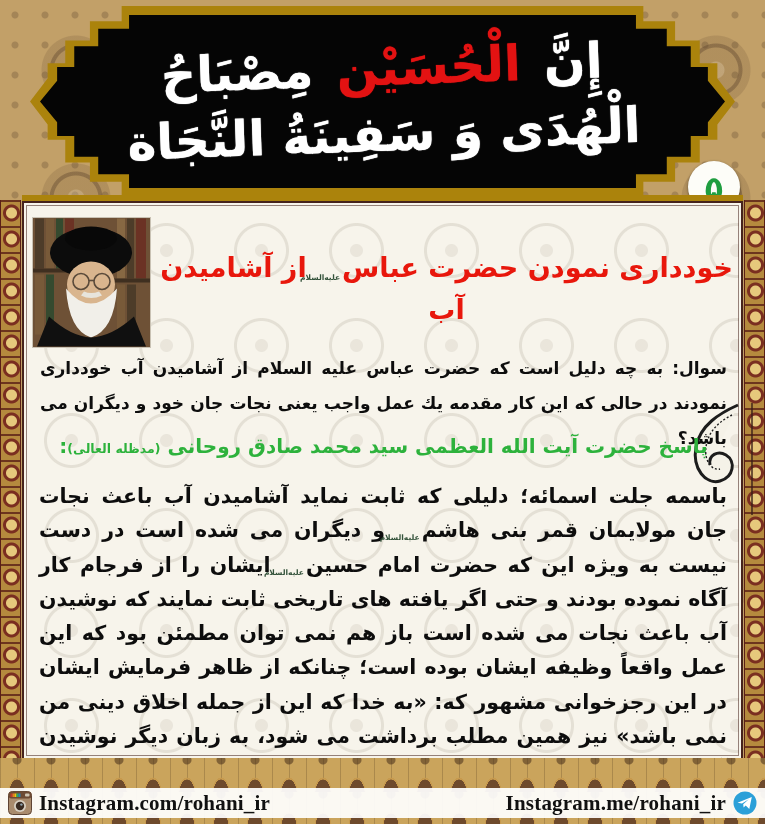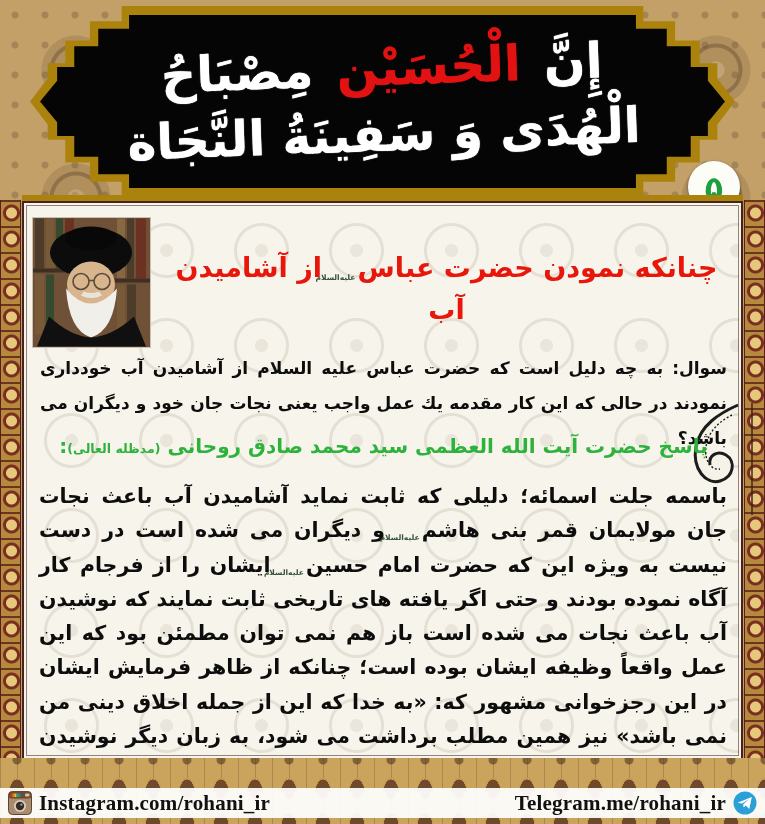--- a/index.html
+++ b/index.html
@@ -141,21 +141,21 @@
         </g>
       </svg>
     </div>
 
     <svg class="paisley" viewBox="0 0 78 112">
       <path d="M58,2 C40,10 20,22 16,44 C12,66 26,82 40,78 C54,74 56,58 46,52 C38,47 28,52 30,62" fill="#f5f2e8" stroke="#1c1c1c" stroke-width="3"></path>
       <path d="M52,12 C40,18 28,28 26,44 C24,58 32,68 40,66" fill="none" stroke="#1c1c1c" stroke-width="1.4" stroke-dasharray="2 2"></path>
       <line x1="72" y1="0" x2="72" y2="112" stroke="#3a1f18" stroke-width="1.4"></line>
     </svg>
 
-    <div class="page-title"><span>چنانکه نمودن حضرت عباس</span><span class="honorific">علیه‌السلام</span><span> از آشامیدن آب</span></div>
+    <div class="page-title"><span>خودداری نمودن حضرت عباس</span><span class="honorific">علیه‌السلام</span><span> از آشامیدن آب</span></div>
 
     <div class="question">سوال: به چه دلیل است که حضرت عباس علیه السلام از آشامیدن آب خودداری نمودند در حالی که این کار مقدمه یك عمل واجب یعنی نجات جان خود و دیگران می باشد؟</div>
 
     <div class="answer-header">
       <span>پاسخ حضرت آیت الله العظمی سید محمد صادق روحانی</span>
       <span class="note">(مدظله العالی)</span><span>:</span>
     </div>
 
     <div class="answer-body"><span>باسمه جلت اسمائه؛ دلیلی که ثابت نماید آشامیدن آب باعث نجات جان مولایمان قمر بنی هاشم</span><span class="honorific">علیه‌السلام</span><span> و دیگران می شده است در دست نیست به ویژه این که حضرت امام حسین</span><span class="honorific">علیه‌السلام</span><span> ایشان را از فرجام کار آگاه نموده بودند و حتی اگر یافته های تاریخی ثابت نمایند که نوشیدن آب باعث نجات می شده است باز هم نمی توان مطمئن بود که این عمل واقعاً وظیفه ایشان بوده است؛ چنانکه از ظاهر فرمایش ایشان در این رجزخوانی مشهور که: «به خدا که این از جمله اخلاق دینی من نمی باشد» نیز همین مطلب برداشت می شود، به زبان دیگر نوشیدن آب بر ایشان حرام بوده است و ایشان نسبت به وظایف و تکالیفش از همه آگاه تر می باشد و چرا نباشد وقتی که معصوم</span><span class="honorific">علیه‌السلام</span><span> در حق او می فرماید: «او به طور کامل از علم انباشته شده است.»</span></div>
   </div>
@@ -173,21 +173,21 @@
           <rect x="8.5" y="2.5" width="2" height="3.5" fill="#27ae60"></rect>
         <rect x="10.5" y="2.5" width="2" height="3.5" fill="#2980b9"></rect>
         <rect x="17" y="2.5" width="4.5" height="3" rx="1" fill="#cfc4b2"></rect>
         <circle cx="12" cy="15" r="6" fill="#d8cfc2"></circle>
           <circle cx="12" cy="15" r="4.2" fill="#3a2b22"></circle>
         <circle cx="13.4" cy="13.6" r="1.2" fill="#8fa3b0"></circle>
       </svg>
       <span class="social-label">Instagram.com/rohani_ir</span>
     </div>
     <div class="social-group">
-      <span class="social-label">Telegram.me/rohani_ir</span>
+      <span class="social-label">Instagram.me/rohani_ir</span>
       <svg class="icon-box" viewBox="0 0 24 24">
         <circle cx="12" cy="12" r="11.5" fill="#2ba0d8"></circle>
         <path d="M4.5,11.8 L18.8,6 L16.3,18 L12.7,14.4 L10.6,16.6 L10.2,13.3 L15.8,8.3 L9,12.6 Z" fill="#ffffff"></path>
       </svg>
     </div>
   </div>
 
 </div>
 
 </body></html>

